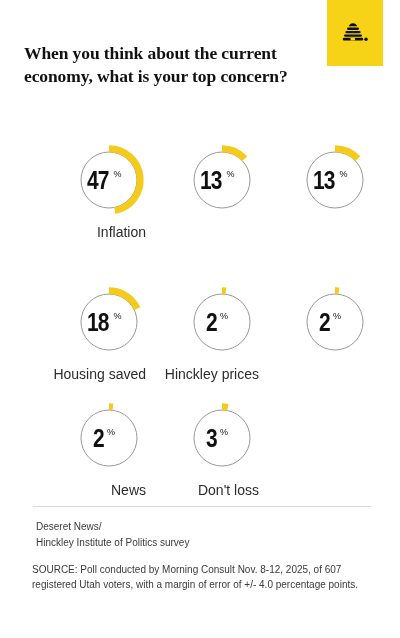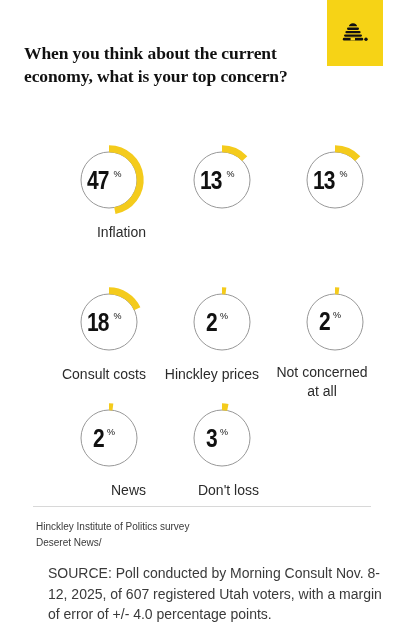--- a/index.html
+++ b/index.html
@@ -96,22 +96,22 @@
   
   .divider {
     position: absolute; left: 33px; top: 506px;
     width: 338px; height: 1px; background: #d8d8d8;
   }
   .attribution {
     position: absolute; left: 36px; top: 519px;
     font-size: 10px; line-height: 1.55; color: #3a3a3a;
   }
   .source {
-    position: absolute; left: 48px; top: 563px; width: 336px;
-    font-size: 14px; line-height: 1.48; color: #3a3a3a;
+    position: absolute; left: 32px; top: 563px; width: 336px;
+    font-size: 10px; line-height: 1.48; color: #3a3a3a;
   }
 </style>
 </head>
 <body>
 
 <div class="page">
 
   <div class="logo-badge">
     <span>
       <svg width="26" height="22" viewBox="0 0 26 22" aria-hidden="true">
@@ -178,21 +178,21 @@
       <div class="donut-wrap">
         <svg class="gauge" width="74" height="74" viewBox="0 0 74 74">
           <circle class="ring" cx="37" cy="37" r="28" fill="none" stroke="#8c8c8c" stroke-width="0.9"></circle>
           <path class="arc" fill="none" stroke="#F4CB1C" stroke-width="7" stroke-linecap="butt" d="M 37 5.800000000000001 A 31.2 31.2 0 0 1 65.23060403693981 23.71568610316973"></path>
         </svg>
         <div class="value">
           <span class="num">18</span>
           <span class="pct">%</span>
         </div>
       </div>
-      <div class="label">Consult costs</div>
+      <div class="label">Housing saved</div>
     </div>
 
     <div class="cell r2">
       <div class="donut-wrap">
         <svg class="gauge" width="74" height="74" viewBox="0 0 74 74">
           <circle class="ring" cx="37" cy="37" r="28" fill="none" stroke="#8c8c8c" stroke-width="0.9"></circle>
           <path class="arc" fill="none" stroke="#F4CB1C" stroke-width="7" stroke-linecap="butt" d="M 37 5.800000000000001 A 31.2 31.2 0 0 1 40.91039688720629 6.046021318988291"></path>
         </svg>
         <div class="value">
           <span class="num">2</span>
@@ -206,21 +206,20 @@
       <div class="donut-wrap">
         <svg class="gauge" width="74" height="74" viewBox="0 0 74 74">
           <circle class="ring" cx="37" cy="37" r="28" fill="none" stroke="#8c8c8c" stroke-width="0.9"></circle>
           <path class="arc" fill="none" stroke="#F4CB1C" stroke-width="7" stroke-linecap="butt" d="M 37 5.800000000000001 A 31.2 31.2 0 0 1 40.91039688720629 6.046021318988291"></path>
         </svg>
         <div class="value">
           <span class="num">2</span>
           <span class="pct">%</span>
         </div>
       </div>
-      <div class="label">Not concerned at all</div>
     </div>
 
     <div class="cell r3">
       <div class="donut-wrap">
         <svg class="gauge" width="74" height="74" viewBox="0 0 74 74">
           <circle class="ring" cx="37" cy="37" r="28" fill="none" stroke="#8c8c8c" stroke-width="0.9"></circle>
           <path class="arc" fill="none" stroke="#F4CB1C" stroke-width="7" stroke-linecap="butt" d="M 37 5.800000000000001 A 31.2 31.2 0 0 1 40.91039688720629 6.046021318988291"></path>
         </svg>
         <div class="value">
           <span class="num">2</span>
@@ -243,18 +242,18 @@
       </div>
       <div class="label">Don't loss</div>
     </div>
 
     <div class="cell r3"></div>
   </div>
 
   <div class="divider"></div>
 
   <div class="attribution">
+    <div>Deseret News/</div>
     <div>Hinckley Institute of Politics survey</div>
-    <div>Deseret News/</div>
   </div>
 
   <div class="source">SOURCE: Poll conducted by Morning Consult Nov. 8-12, 2025, of 607 registered Utah voters, with a margin of error of +/- 4.0 percentage points.</div>
 </div>
 
 </body></html>

